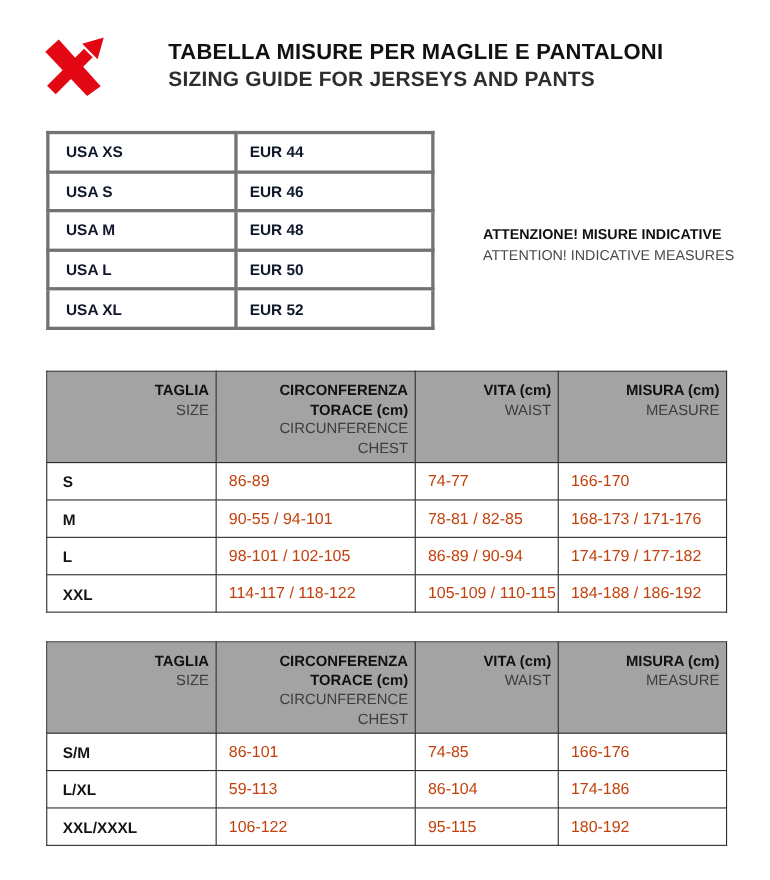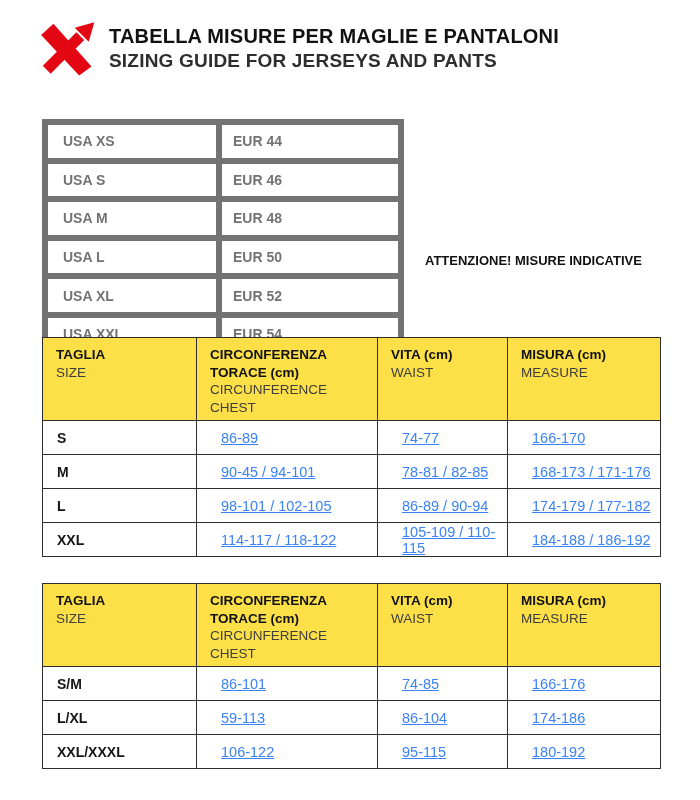--- a/index.html
+++ b/index.html
@@ -14,23 +14,24 @@
     width: 700px;
     height: 800px;
     background: #ffffff;
     overflow: hidden;
   }
 
   
   .header {
     position: absolute;
     left: 40px;
-    top: 20px;
+    top: 32px;
     display: flex;
     align-items: flex-start;
+    gap: 44px;
   }
   .logo {
     width: 56px;
     height: 57px;
     margin-right: 13px;
     flex: 0 0 auto;
   }
   .titles { padding-top: 5px; }
   .title-it {
     font-size: 20px;
@@ -49,37 +50,36 @@
   }
 
   
   .t1 {
     position: absolute;
     left: 42px;
     top: 119px;
     border-collapse: collapse;
   }
   .t1 td {
-    border: 6px solid #737373;
+    border: 3px solid #737373;
     height: 32.6px;
     font-size: 14px;
     font-weight: bold;
-    color: #737373;
+    color: #0f172a;
     vertical-align: middle;
     padding: 0;
   }
   .t1 td.c1 { width: 153px; padding-left: 15px; }
   .t1 td.c2 { width: 165px; padding-left: 11px; }
 
   
   .notice {
     position: absolute;
-    left: 425px;
+    left: 439px;
     top: 205px;
-    margin-top: 48px;
   }
   .notice-bold {
     font-size: 13px;
     font-weight: bold;
     color: #111111;
     line-height: 1.2;
   }
   .notice-sub {
     font-size: 13px;
     font-weight: normal;
@@ -100,23 +100,23 @@
   .t3 { top: 583px; }
   .szt col.w1 { width: 154px; }
   .szt col.w2 { width: 181px; }
   .szt col.w3 { width: 130px; }
   .szt col.w4 { width: 153px; }
   .szt th, .szt td {
     border: 1px solid #2d2d2d;
     padding: 0;
   }
   .szt th {
-    background: #fde047;
+    background: #a3a3a3;
     height: 60px;
-    text-align: left;
+    text-align: right;
     vertical-align: top;
     padding: 8px 6px 4px 13px;
     box-sizing: border-box;
   }
   .h-bold {
     font-size: 13.5px;
     font-weight: bold;
     color: #111111;
     line-height: 1.3;
   }
@@ -129,23 +129,22 @@
   .szt td { height: 33px; vertical-align: middle; }
   .szt td.size {
     font-size: 14px;
     font-weight: bold;
     color: #141414;
     padding-left: 14px;
   }
   .szt td.val {
     font-size: 14.5px;
     font-weight: normal;
-    color: #3b82f6;
-    padding-left: 24px;
-    text-decoration: underline;
+    color: #c2410c;
+    padding-left: 11px;
   }
 </style>
 </head>
 <body>
 
 <div class="page">
 
   <div class="header">
     <svg class="logo" viewBox="0 0 100 100" aria-hidden="true">
       <polygon points="24,6 92,82 70,98 2,26" fill="#e30613"></polygon>
@@ -173,29 +172,26 @@
         <td class="c2">EUR 48</td>
       </tr>
       <tr>
         <td class="c1">USA L</td>
         <td class="c2">EUR 50</td>
       </tr>
       <tr>
         <td class="c1">USA XL</td>
         <td class="c2">EUR 52</td>
       </tr>
-      <tr>
-        <td class="c1">USA XXL</td>
-        <td class="c2">EUR 54</td>
-      </tr>
     </tbody>
   </table>
 
   <div class="notice">
     <div class="notice-bold">ATTENZIONE! MISURE INDICATIVE</div>
+    <div class="notice-sub">ATTENTION! INDICATIVE MEASURES</div>
   </div>
 
   <table class="szt t2">
     <colgroup>
         <col class="w1">
         <col class="w2">
         <col class="w3">
         <col class="w4">
       </colgroup>
     <thead>
@@ -224,21 +220,21 @@
     </thead>
     <tbody>
       <tr>
         <td class="size">S</td>
         <td class="val">86-89</td>
         <td class="val">74-77</td>
         <td class="val">166-170</td>
       </tr>
       <tr>
         <td class="size">M</td>
-        <td class="val">90-45 / 94-101</td>
+        <td class="val">90-55 / 94-101</td>
         <td class="val">78-81 / 82-85</td>
         <td class="val">168-173 / 171-176</td>
       </tr>
       <tr>
         <td class="size">L</td>
         <td class="val">98-101 / 102-105</td>
         <td class="val">86-89 / 90-94</td>
         <td class="val">174-179 / 177-182</td>
       </tr>
       <tr>

